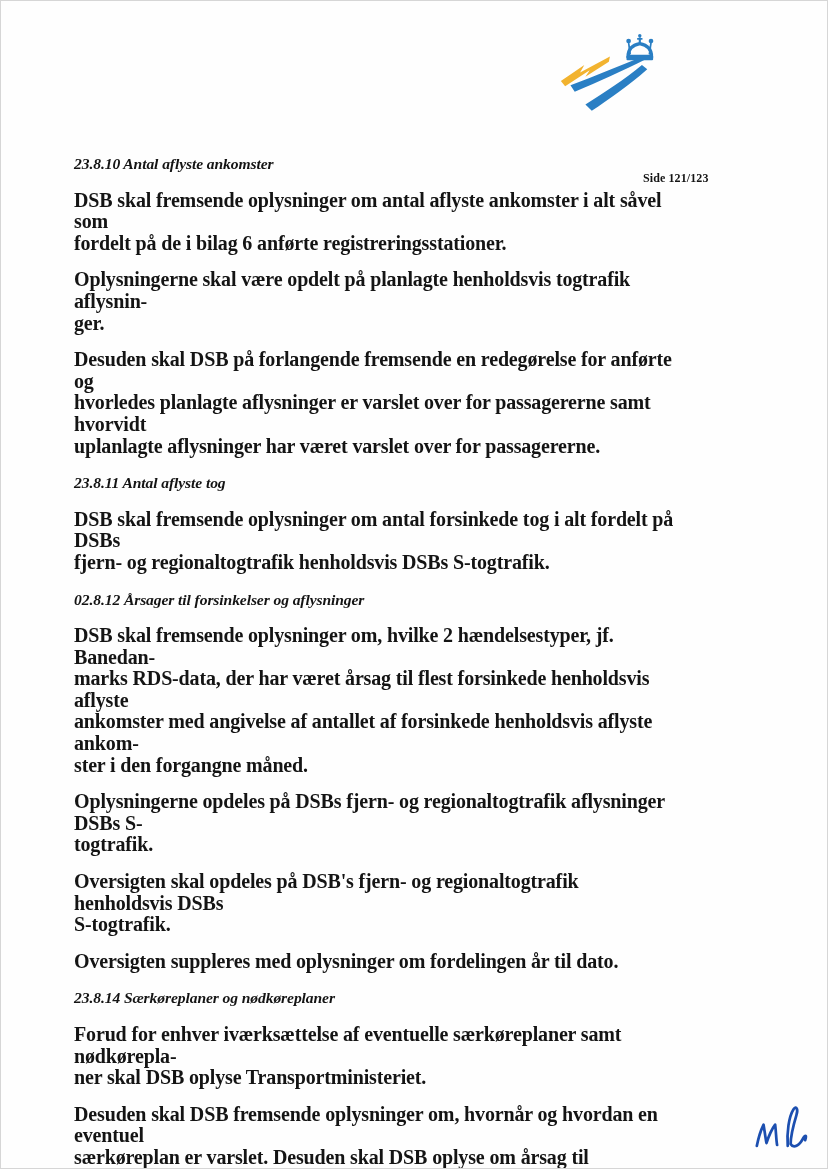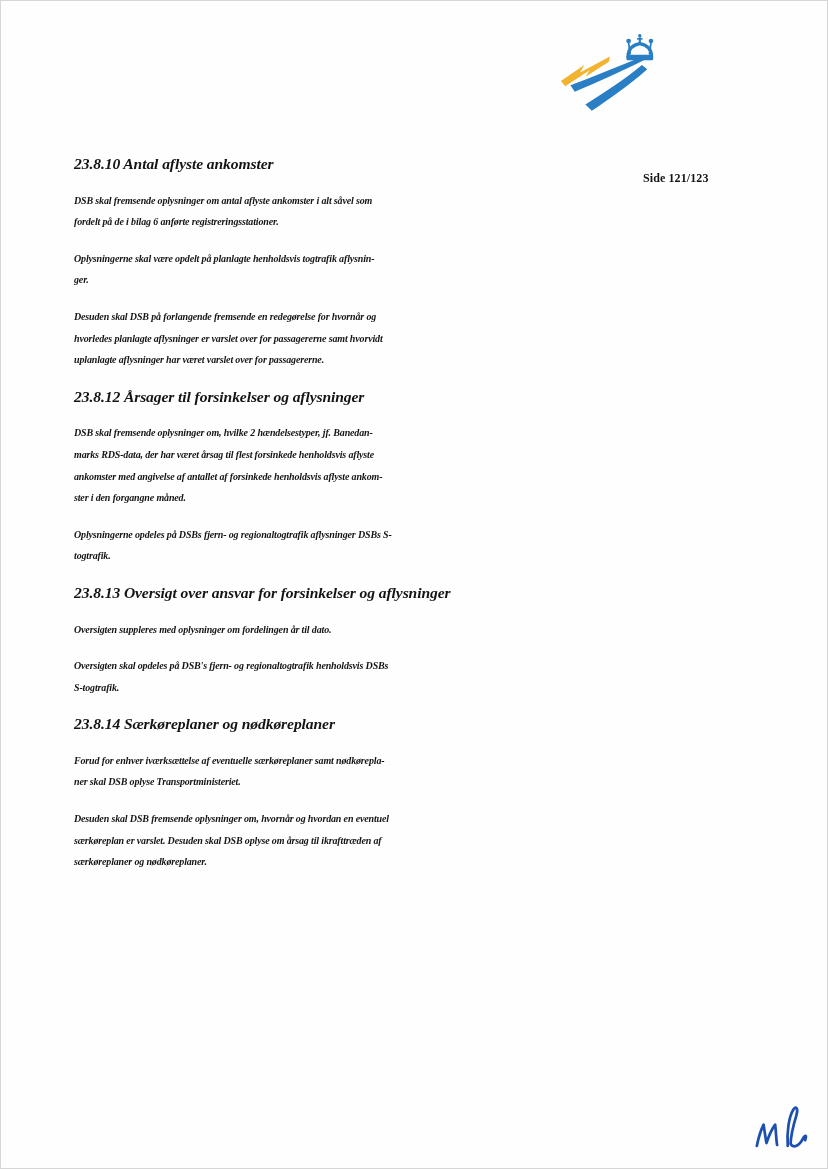--- a/index.html
+++ b/index.html
@@ -40,27 +40,26 @@
   .section { margin: 0; }
   .heading {
     font-style: italic;
     font-weight: 600;
     font-size: 15.6px;
     line-height: 21.6px;
     margin: 3px 0 15px 0;
     letter-spacing: -0.1px;
   }
   .para {
-    font-size: 10px;
+    font-size: 20px;
     font-weight: 600;
     line-height: 21.6px;
     margin: 0 0 15px 0;
     white-space: pre-line;
     letter-spacing: -0.15px;
-    font-style: italic;
   }
   .signature {
     position: absolute;
     left: 750px;
     top: 1102px;
     width: 58px;
     height: 54px;
   }
 </style>
 </head>
@@ -92,41 +91,45 @@
   <div class="side-label">Side 121/123</div>
 
   <div class="content">
 
     <div class="section">
       <h3 class="heading">23.8.10  Antal aflyste ankomster</h3>
       <p class="para">DSB skal fremsende oplysninger om antal aflyste ankomster i alt såvel som
 fordelt på de i bilag 6 anførte registreringsstationer.</p>
       <p class="para">Oplysningerne skal være opdelt på planlagte henholdsvis togtrafik aflysnin-
 ger.</p>
-      <p class="para">Desuden skal DSB på forlangende fremsende en redegørelse for hvornår og
+      <p class="para">Desuden skal DSB på forlangende fremsende en redegørelse for anførte og
 hvorledes planlagte aflysninger er varslet over for passagererne samt hvorvidt
 uplanlagte aflysninger har været varslet over for passagererne.</p>
     </div>
 
+    <div class="section">
+      <h3 class="heading">23.8.11 Antal aflyste tog</h3>
+      <p class="para">DSB skal fremsende oplysninger om antal forsinkede tog i alt fordelt på DSBs
+fjern- og regionaltogtrafik henholdsvis DSBs S-togtrafik.</p>
+    </div>
 
     <div class="section">
-      <h3 class="heading">23.8.12  Årsager til forsinkelser og aflysninger</h3>
+      <h3 class="heading">02.8.12  Årsager til forsinkelser og aflysninger</h3>
       <p class="para">DSB skal fremsende oplysninger om, hvilke 2 hændelsestyper, jf. Banedan-
 marks RDS-data, der har været årsag til flest forsinkede henholdsvis aflyste
 ankomster med angivelse af antallet af forsinkede henholdsvis aflyste ankom-
 ster i den forgangne måned.</p>
       <p class="para">Oplysningerne opdeles på DSBs fjern- og regionaltogtrafik aflysninger DSBs S-
 togtrafik.</p>
     </div>
 
     <div class="section">
-      <h3 class="heading">23.8.13 Oversigt over ansvar for forsinkelser og aflysninger</h3>
-      <p class="para">Oversigten suppleres med oplysninger om fordelingen år til dato.</p>
       <p class="para">Oversigten skal opdeles på DSB's fjern- og regionaltogtrafik henholdsvis DSBs
 S-togtrafik.</p>
+      <p class="para">Oversigten suppleres med oplysninger om fordelingen år til dato.</p>
     </div>
 
     <div class="section">
       <h3 class="heading">23.8.14  Særkøreplaner og nødkøreplaner</h3>
       <p class="para">Forud for enhver iværksættelse af eventuelle særkøreplaner samt nødkørepla-
 ner skal DSB oplyse Transportministeriet.</p>
       <p class="para">Desuden skal DSB fremsende oplysninger om, hvornår og hvordan en eventuel
 særkøreplan er varslet. Desuden skal DSB oplyse om årsag til ikrafttræden af
 særkøreplaner og nødkøreplaner.</p>
     </div>

